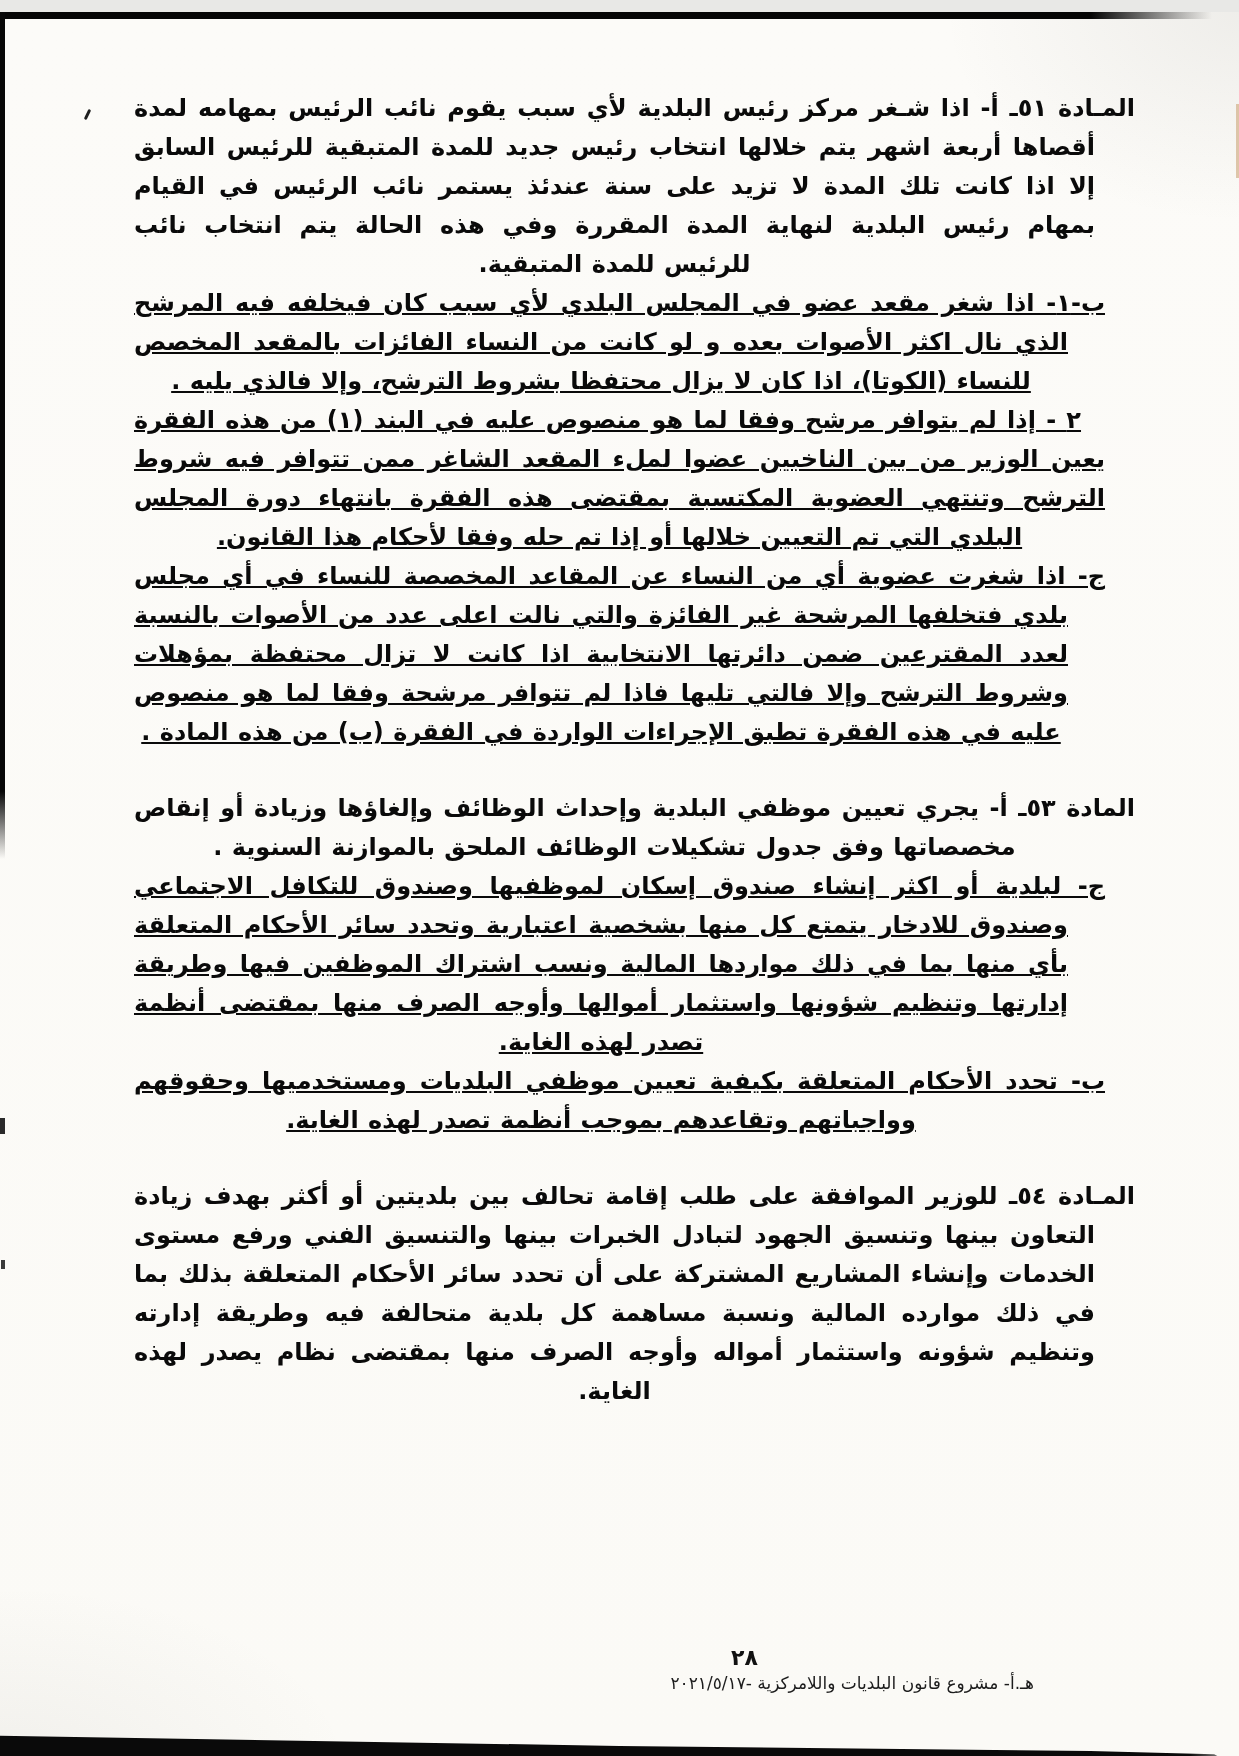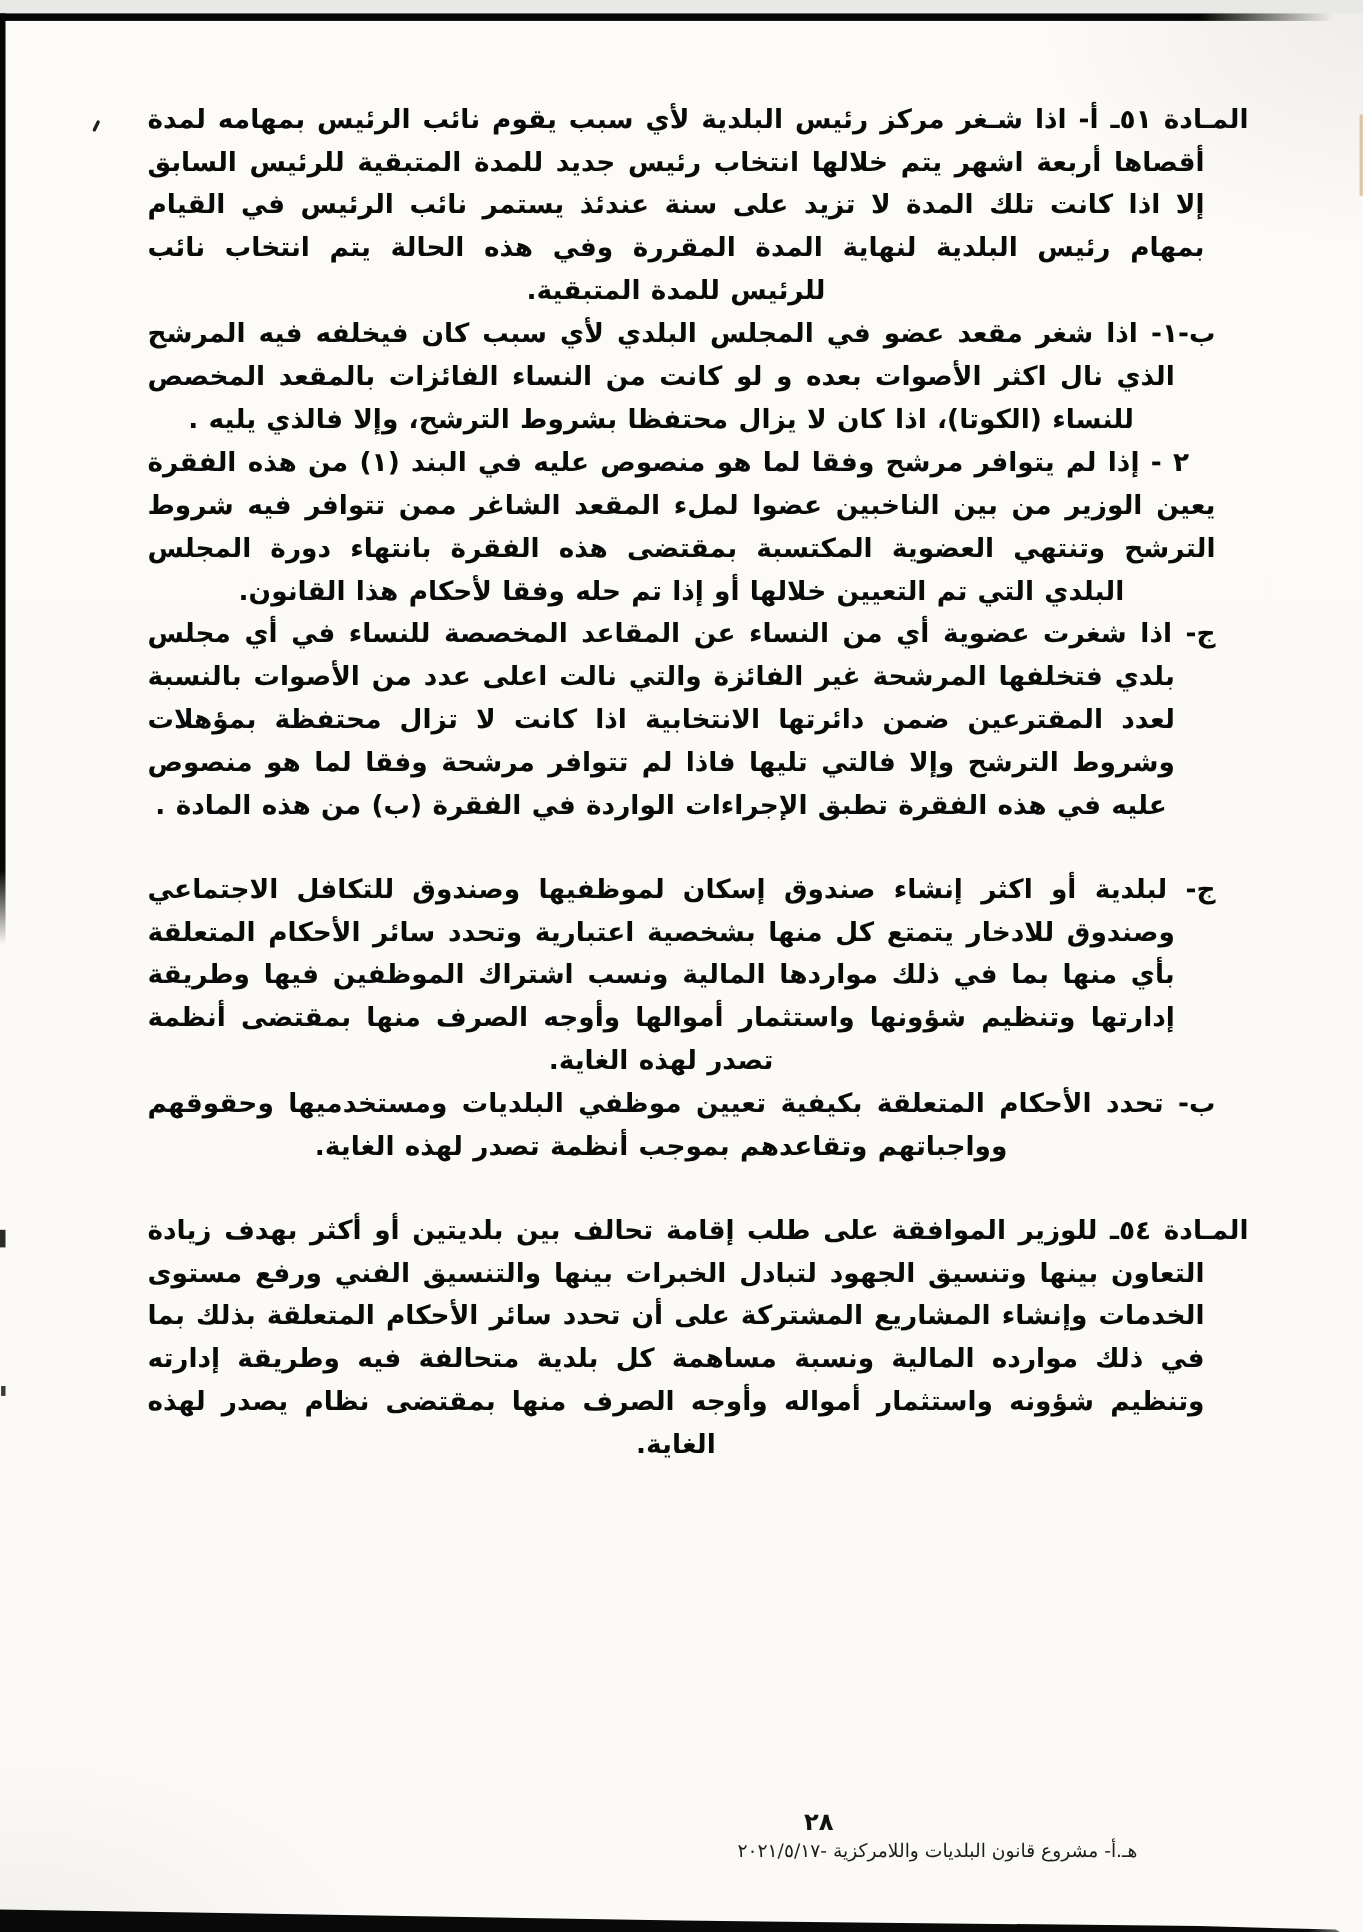--- a/index.html
+++ b/index.html
@@ -31,22 +31,22 @@
     color: #0a0a0a;
     font-weight: bold;
     font-size: 24px;
     line-height: 39px;
     text-align: justify;
     text-align-last: center;
     -moz-text-align-last: center;
     word-spacing: 1px;
   }
   p.lead   { padding-right: 40px; text-indent: -40px; }
-  p.sub    { margin-right: 30px; padding-right: 37px; text-indent: -37px; }
-  p.subnum { margin-right: 30px; text-indent: 24px; }
+  p.sub    { margin-right: 30px; padding-right: 37px; text-indent: -37px; text-decoration: underline; }
+  p.subnum { margin-right: 30px; text-indent: 24px; text-decoration: underline; }
 
   
   .page-num {
     position: absolute;
     top: 1633px;
     left: 731px;
     font-size: 22px;
     font-weight: bold;
     color: #111;
   }
@@ -104,20 +104,21 @@
   <div class="edge-right-warm"></div>
 
   <main class="doc-body">
       <section class="article">
         <p class="lead">المـادة ٥١ـ أ- اذا شـغر مركز رئيس البلدية لأي سبب يقوم نائب الرئيس بمهامه لمدة أقصاها أربعة اشهر يتم خلالها انتخاب رئيس جديد للمدة المتبقية للرئيس السابق إلا اذا كانت تلك المدة لا تزيد على سنة عندئذ يستمر نائب الرئيس في القيام بمهام رئيس البلدية لنهاية المدة المقررة وفي هذه الحالة يتم انتخاب نائب للرئيس للمدة المتبقية.</p>
         <p class="sub">ب-١- اذا شغر مقعد عضو في المجلس البلدي لأي سبب كان فيخلفه فيه المرشح الذي نال اكثر الأصوات بعده و لو كانت من النساء الفائزات بالمقعد المخصص للنساء (الكوتا)، اذا كان لا يزال محتفظا بشروط الترشح، وإلا فالذي يليه .</p>
         <p class="subnum">٢ - إذا لم يتوافر مرشح وفقا لما هو منصوص عليه في البند (١) من هذه الفقرة يعين الوزير من بين الناخبين عضوا لملء المقعد الشاغر ممن تتوافر فيه شروط الترشح وتنتهي العضوية المكتسبة بمقتضى هذه الفقرة بانتهاء دورة المجلس البلدي التي تم التعيين خلالها أو إذا تم حله وفقا لأحكام هذا القانون.</p>
         <p class="sub">ج- اذا شغرت عضوية أي من النساء عن المقاعد المخصصة للنساء في أي مجلس بلدي فتخلفها المرشحة غير الفائزة والتي نالت اعلى عدد من الأصوات بالنسبة لعدد المقترعين ضمن دائرتها الانتخابية اذا كانت لا تزال محتفظة بمؤهلات وشروط الترشح وإلا فالتي تليها فاذا لم تتوافر مرشحة وفقا لما هو منصوص عليه في هذه الفقرة تطبق الإجراءات الواردة في الفقرة (ب) من هذه المادة .</p>
       </section>
       <section class="article">
+        <p class="lead">المادة ٥٣ـ أ- يجري تعيين موظفي البلدية وإحداث الوظائف وإلغاؤها وزيادة أو إنقاص مخصصاتها وفق جدول تشكيلات الوظائف الملحق بالموازنة السنوية .</p>
         <p class="sub">ج- لبلدية أو اكثر إنشاء صندوق إسكان لموظفيها وصندوق للتكافل الاجتماعي وصندوق للادخار يتمتع كل منها بشخصية اعتبارية وتحدد سائر الأحكام المتعلقة بأي منها بما في ذلك مواردها المالية ونسب اشتراك الموظفين فيها وطريقة إدارتها وتنظيم شؤونها واستثمار أموالها وأوجه الصرف منها بمقتضى أنظمة تصدر لهذه الغاية.</p>
         <p class="sub">ب- تحدد الأحكام المتعلقة بكيفية تعيين موظفي البلديات ومستخدميها وحقوقهم وواجباتهم وتقاعدهم بموجب أنظمة تصدر لهذه الغاية.</p>
       </section>
       <section class="article">
         <p class="lead">المـادة ٥٤ـ للوزير الموافقة على طلب إقامة تحالف بين بلديتين أو أكثر بهدف زيادة التعاون بينها وتنسيق الجهود لتبادل الخبرات بينها والتنسيق الفني ورفع مستوى الخدمات وإنشاء المشاريع المشتركة على أن تحدد سائر الأحكام المتعلقة بذلك بما في ذلك موارده المالية ونسبة مساهمة كل بلدية متحالفة فيه وطريقة إدارته وتنظيم شؤونه واستثمار أمواله وأوجه الصرف منها بمقتضى نظام يصدر لهذه الغاية.</p>
       </section>
     </main>
 
   <div class="page-num">٢٨</div>
   <div class="footer-note">هـ.أ- مشروع قانون البلديات واللامركزية -٢٠٢١/٥/١٧</div>

